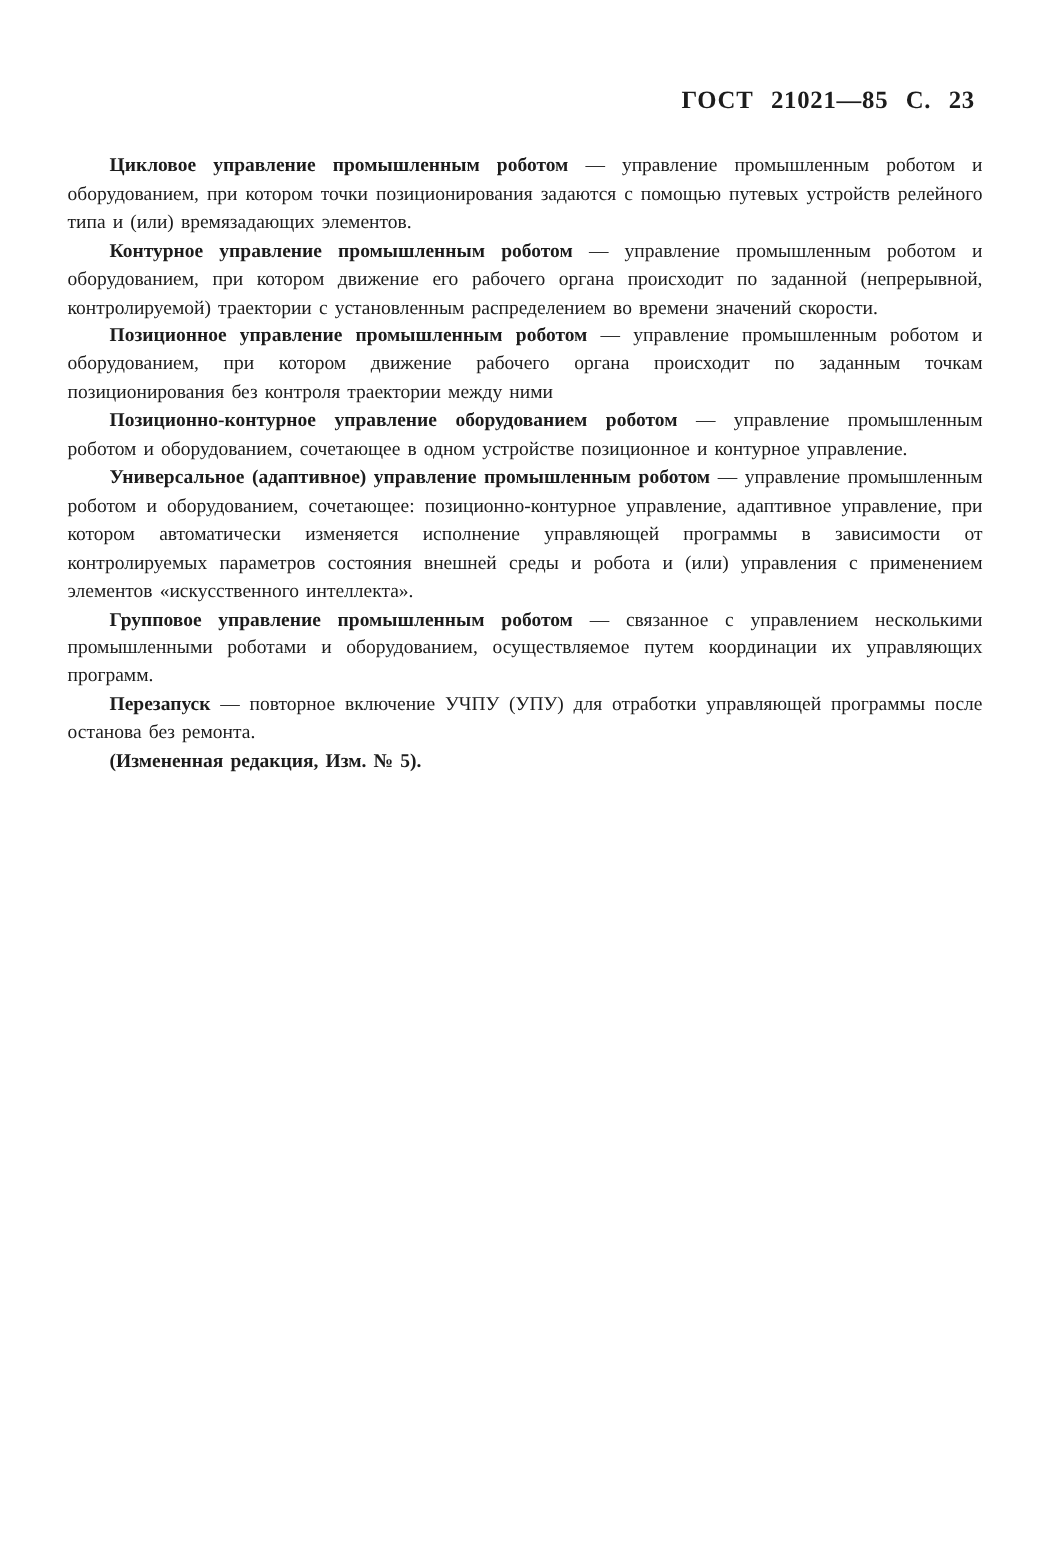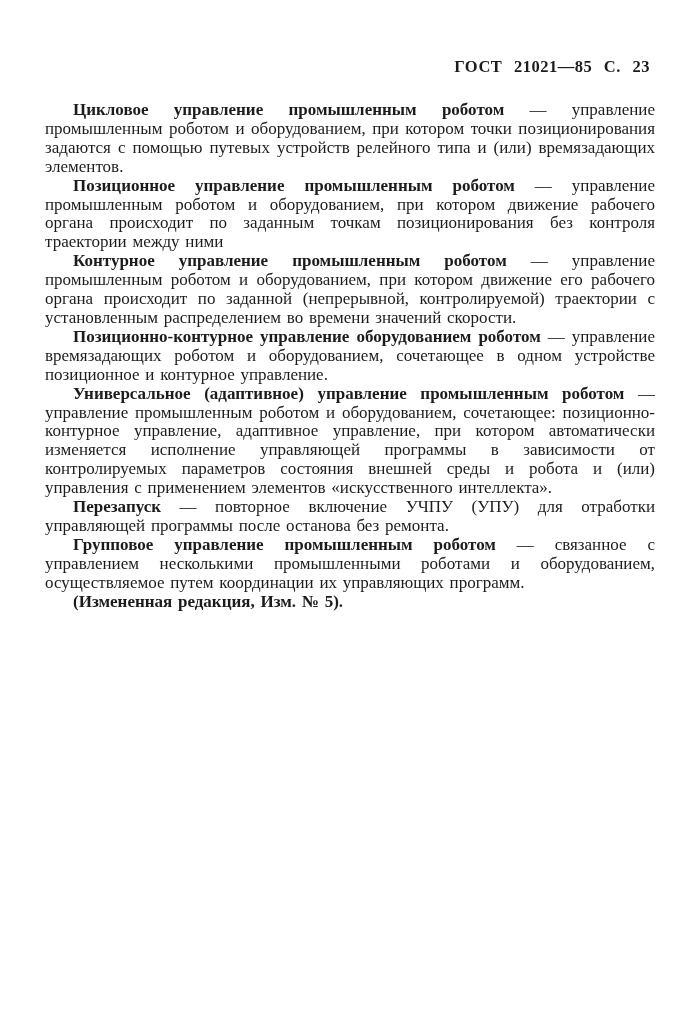--- a/index.html
+++ b/index.html
@@ -29,48 +29,48 @@
     font-size: 16.5px;
     letter-spacing: 0.5px;
     word-spacing: 7px;
     white-space: nowrap;
   }
   .text-block {
     position: absolute;
     left: 45px;
     top: 101px;
     width: 610px;
-    font-size: 17px;
+    font-size: 13px;
     line-height: 18.9px;
     text-align: justify;
   }
   .text-block p {
     margin: 0;
     text-indent: 28px;
     word-spacing: 1.5px;
   }
   .term {
     font-weight: 700;
   }
 </style>
 </head>
 <body>
 
 <div class="page">
   <div class="running-head">ГОСТ 21021—85 С. 23</div>
   <div class="text-block">
   <p><span class="term">Цикловое управление промышленным роботом</span><span> — управление промышленным роботом и оборудованием, при котором точки позиционирования задаются с помощью путевых устройств релейного типа и (или) времязадающих элементов.</span></p>
 
+  <p><span class="term">Контурное управление промышленным роботом</span><span> — управление промышленным роботом и оборудованием, при котором движение его рабочего органа происходит по заданной (непрерывной, контролируемой) траектории с установленным распределением во времени значений скорости.</span></p>
+
   <p><span class="term">Позиционное управление промышленным роботом</span><span> — управление промышленным роботом и оборудованием, при котором движение рабочего органа происходит по заданным точкам позиционирования без контроля траектории между ними</span></p>
 
-  <p><span class="term">Контурное управление промышленным роботом</span><span> — управление промышленным роботом и оборудованием, при котором движение его рабочего органа происходит по заданной (непрерывной, контролируемой) траектории с установленным распределением во времени значений скорости.</span></p>
-
-  <p><span class="term">Позиционно-контурное управление оборудованием роботом</span><span> — управление времязадающих роботом и оборудованием, сочетающее в одном устройстве позиционное и контурное управление.</span></p>
+  <p><span class="term">Позиционно-контурное управление оборудованием роботом</span><span> — управление промышленным роботом и оборудованием, сочетающее в одном устройстве позиционное и контурное управление.</span></p>
 
   <p><span class="term">Универсальное (адаптивное) управление промышленным роботом</span><span> — управление промышленным роботом и оборудованием, сочетающее: позиционно-контурное управление, адаптивное управление, при котором автоматически изменяется исполнение управляющей программы в зависимости от контролируемых параметров состояния внешней среды и робота и (или) управления с применением элементов «искусственного интеллекта».</span></p>
 
+  <p><span class="term">Групповое управление промышленным роботом</span><span> — связанное с управлением несколькими промышленными роботами и оборудованием, осуществляемое путем координации их управляющих программ.</span></p>
+
   <p><span class="term">Перезапуск</span><span> — повторное включение УЧПУ (УПУ) для отработки управляющей программы после останова без ремонта.</span></p>
-
-  <p><span class="term">Групповое управление промышленным роботом</span><span> — связанное с управлением несколькими промышленными роботами и оборудованием, осуществляемое путем координации их управляющих программ.</span></p>
 
   <p><span class="term">(Измененная редакция, Изм. № 5).</span><span></span></p>
 </div>
 </div>
 
 </body></html>

